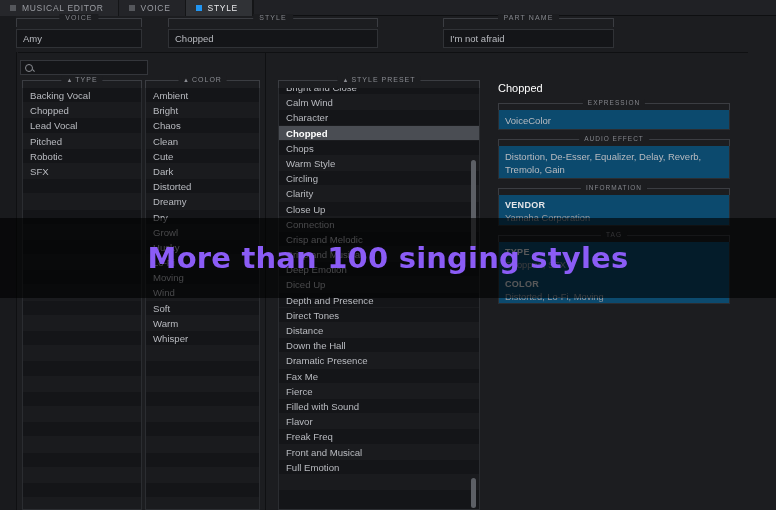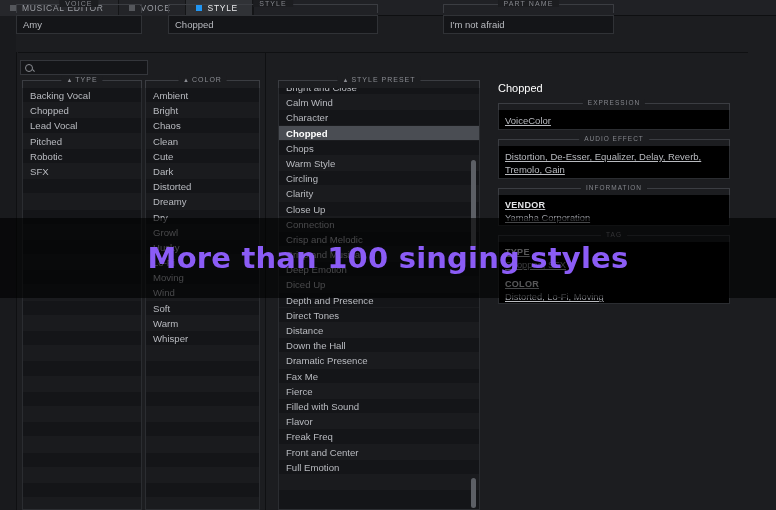--- a/index.html
+++ b/index.html
@@ -27,21 +27,21 @@
     border-right:1px solid #141517;
     position:relative;
   }
   .tab .sq{ width:6px; height:6px; background:#55575c; display:block; }
   .tab.active{ background:#303236; color:#e9eaec; }
   .tab.active .sq{ background:#2196f3; }
   .tab:first-child{ background:#26272b; }
   .tabbar .tabfill{ flex:1; background:#202125; border-left:1px solid #141517;}
 
   
-  .fieldrow{ position:absolute; top:4px; left:0; width:776px; height:34px; }
+  .fieldrow{ position:absolute; top:18px; left:0; width:776px; height:34px; }
   .fieldgroup{ position:absolute; top:0; }
   .fg-legend{
     position:relative; height:9px;
     border:1px solid #3b3d42; border-bottom:none;
     border-radius:1px 1px 0 0;
   }
   .fg-legend span{
     position:absolute; top:-5px; left:50%; transform:translateX(-50%);
     background:#1c1d20; padding:0 6px;
     font-size:7px; letter-spacing:1.1px; color:#84868c; white-space:nowrap;
@@ -108,22 +108,22 @@
   .sec-legend{
     position:relative; height:7px;
     border:1px solid #3b3d42; border-bottom:none; margin-top:9px;
   }
   .sec-legend span{
     position:absolute; top:-5px; left:50%; transform:translateX(-50%);
     background:#1c1d20; padding:0 5px;
     font-size:6.5px; letter-spacing:1px; color:#84868c; white-space:nowrap;
   }
   .sec-box{
-    background:#000000; border:1px solid #2b2d31; border-top:none;
-    padding:4px 6px; font-size:9.5px; color:#b9bbc0; line-height:13px;text-decoration:underline;
+    background:#0c4a6e; border:1px solid #2b2d31; border-top:none;
+    padding:4px 6px; font-size:9.5px; color:#b9bbc0; line-height:13px;
   }
   .kv-key{ font-size:9px; color:#e4e5e8; font-weight:bold; letter-spacing:.3px;}
   .kv-val{ font-size:9.3px; color:#9a9ca2; }
 
   
   .sbar{ position:absolute; width:5px; border-radius:3px; background:#5c5f65; }
 
   
   .banner{
     position:absolute; left:0; top:218px; width:776px; height:80px;
@@ -291,21 +291,21 @@
         <div class="row">Depth and Presence</div>
         <div class="row">Direct Tones</div>
         <div class="row alt">Distance</div>
         <div class="row">Down the Hall</div>
         <div class="row alt">Dramatic Presence</div>
         <div class="row">Fax Me</div>
         <div class="row alt">Fierce</div>
         <div class="row">Filled with Sound</div>
         <div class="row alt">Flavor</div>
         <div class="row">Freak Freq</div>
-        <div class="row alt">Front and Center</div>
+        <div class="row alt">Front and Musical</div>
         <div class="row">Full Emotion</div>
         <div class="row alt empty"></div>
       </div>
   </div>
   <div class="sbar" style="left:471px; top:160px; height:88px;"></div>
   <div class="sbar" style="left:471px; top:478px; height:30px;"></div>
 
   <div class="detail">
     <div class="detail-title">Chopped</div>
 

